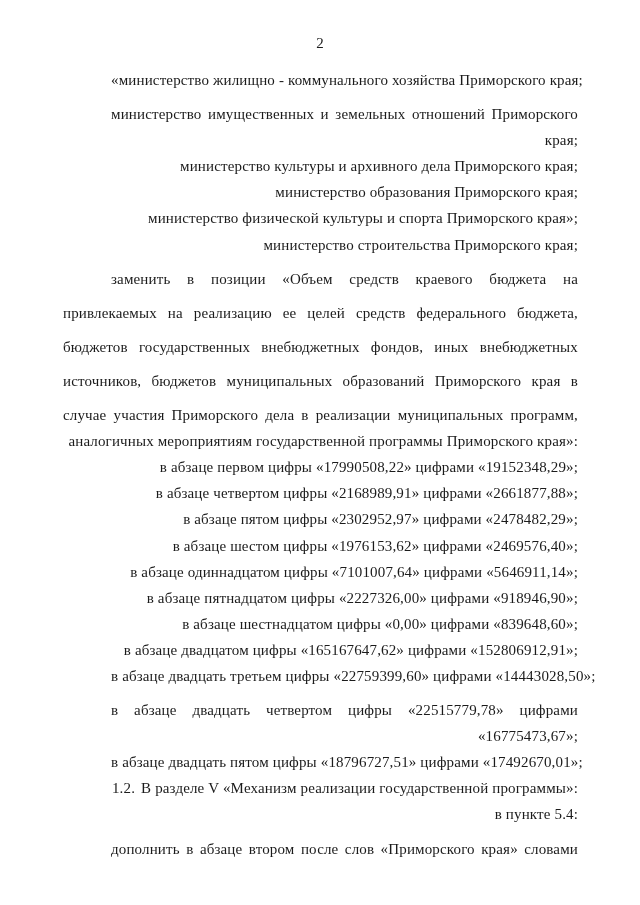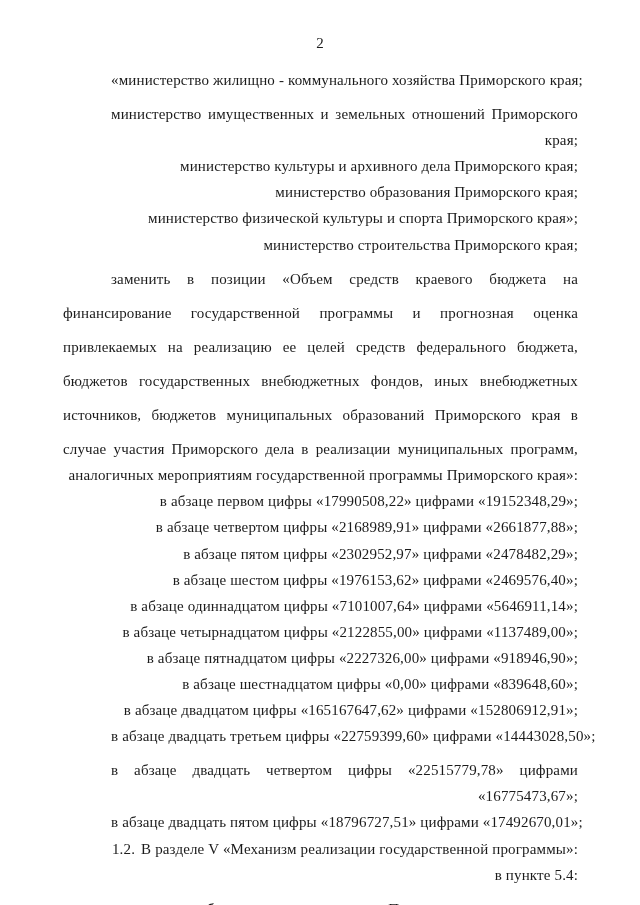--- a/index.html
+++ b/index.html
@@ -51,32 +51,30 @@
   <div class="pagenum">2</div>
   <div class="content">
     <div class="ln ind">«министерство жилищно - коммунального хозяйства Приморского края;</div>
     <div class="ln ind jst">министерство имущественных и земельных отношений Приморского</div>
     <div class="ln">края;</div>
     <div class="ln ind">министерство культуры и архивного дела Приморского края;</div>
     <div class="ln ind">министерство образования Приморского края;</div>
     <div class="ln ind">министерство физической культуры и спорта Приморского края»;</div>
     <div class="ln ind">министерство строительства Приморского края;</div>
     <div class="ln ind jst">заменить в позиции «Объем средств краевого бюджета на</div>
-    <div class="ln jst">финансирование государственной программы и прогнозная оценка</div>
     <div class="ln jst">привлекаемых на реализацию ее целей средств федерального бюджета,</div>
     <div class="ln jst">бюджетов государственных внебюджетных фондов, иных внебюджетных</div>
     <div class="ln jst">источников, бюджетов муниципальных образований Приморского края в</div>
     <div class="ln jst">случае участия Приморского дела в реализации муниципальных программ,</div>
     <div class="ln">аналогичных мероприятиям государственной программы Приморского края»:</div>
     <div class="ln ind">в абзаце первом цифры «17990508,22» цифрами «19152348,29»;</div>
     <div class="ln ind">в абзаце четвертом цифры «2168989,91» цифрами «2661877,88»;</div>
     <div class="ln ind">в абзаце пятом цифры «2302952,97» цифрами «2478482,29»;</div>
     <div class="ln ind">в абзаце шестом цифры «1976153,62» цифрами «2469576,40»;</div>
     <div class="ln ind">в абзаце одиннадцатом цифры «7101007,64» цифрами «5646911,14»;</div>
-    <div class="ln ind">в абзаце четырнадцатом цифры «2122855,00» цифрами «1137489,00»;</div>
     <div class="ln ind">в абзаце пятнадцатом цифры «2227326,00» цифрами «918946,90»;</div>
     <div class="ln ind">в абзаце шестнадцатом цифры «0,00» цифрами «839648,60»;</div>
     <div class="ln ind">в абзаце двадцатом цифры «165167647,62» цифрами «152806912,91»;</div>
     <div class="ln ind">в абзаце двадцать третьем цифры «22759399,60» цифрами «14443028,50»;</div>
     <div class="ln ind jst">в абзаце двадцать четвертом цифры «22515779,78» цифрами</div>
     <div class="ln">«16775473,67»;</div>
     <div class="ln ind">в абзаце двадцать пятом цифры «18796727,51» цифрами «17492670,01»;</div>
     <div class="ln ind">
       <span class="num">1.2.</span><span>В разделе V «Механизм реализации государственной программы»:</span>
     </div>

